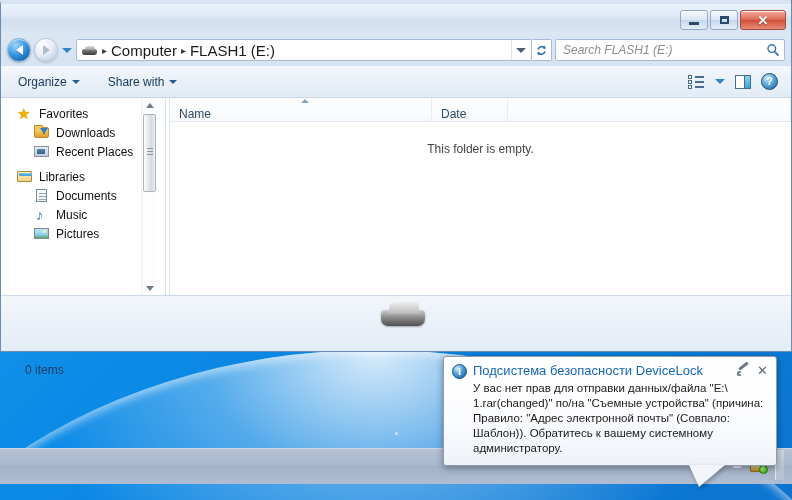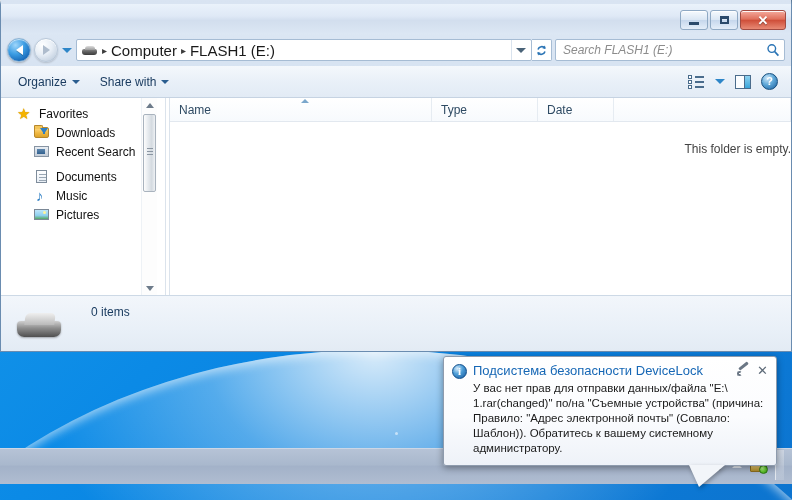--- a/index.html
+++ b/index.html
@@ -308,21 +308,21 @@
   #toolbar {
     position: absolute;
     left: 0; top: 62px;
     width: 100%; height: 32px;
     background: linear-gradient(180deg, #f4f8fc 0%, #e9f0f8 50%, #e2ebf5 100%);
     border-bottom: 1px solid #c6d3e2;
     display: flex;
     align-items: center;
     padding: 0 8px;
     box-sizing: border-box;
-    gap: 2px;
+    gap: 10px;
   }
   .tbitem {
     display: flex;
     align-items: center;
     gap: 5px;
     padding: 4px 9px;
     font-size: 12px;
     color: #1b3c60;
     border-radius: 3px;
     white-space: nowrap;
@@ -581,57 +581,58 @@
     display: flex;
     height: 23px;
     background: linear-gradient(180deg, #ffffff 0%, #f7fafd 100%);
     border-bottom: 1px solid #e2e8ef;
     position: relative;
   }
   .colh {
     font-size: 12px;
     color: #2e4a63;
     display: flex;
-    align-items: center;
+    align-items: flex-end;
     padding-left: 9px;
     border-right: 1px solid #e6ecf2;
     box-sizing: border-box;
     position: relative;
     white-space: nowrap;
   }
   .sort-tri {
     position: absolute;
     left: 50%;
     top: 1px;
     width: 0; height: 0;
     border-left: 4px solid transparent;
     border-right: 4px solid transparent;
     border-bottom: 4px solid #7ba7cc;
   }
   #emptymsg {
     position: absolute;
     left: 0; right: 0;
     top: 44px;
-    text-align: right;
+    text-align: center;
     font-size: 12px;
     color: #444;
   }
 
   
   #statusbar {
     position: absolute;
     left: 0; bottom: 0;
     width: 100%; height: 56px;
     background: linear-gradient(180deg, #f2f6fb 0%, #e9f0f8 60%, #e3ebf4 100%);
     border-top: 1px solid #cdd9e6;
     box-sizing: border-box;
     display: flex;
     align-items: center;
     padding-left: 14px;
-    gap: 18px;
+    gap: 24px;
+    flex-direction: column;
   }
   #statusbar .big-drive {
     width: 48px; height: 34px;
     position: relative;
     flex: none;
   }
   #statusbar .big-drive .b {
     position: absolute; left: 2px; bottom: 4px;
     width: 44px; height: 16px;
     background: linear-gradient(180deg, #cfcfcf 0%, #8d8d8d 45%, #4f4f4f 100%);
@@ -891,25 +892,31 @@
                 <span class="nav-ico">
                     <span class="ico-folder"></span>
                     <span class="ico-dl-arrow"></span>
                   </span>
                 <span>Downloads</span>
               </div>
               <div class="nav-row child">
                 <span class="nav-ico">
                     <span class="ico-recent"></span>
                   </span>
-                <span>Recent Search</span>
+                <span>Recent Places</span>
               </div>
             </div>
 
             <div class="nav-group">
+              <div class="nav-row">
+                <span class="nav-ico">
+                    <span class="ico-lib"></span>
+                  </span>
+                <span>Libraries</span>
+              </div>
               <div class="nav-row child">
                 <span class="nav-ico">
                     <span class="ico-doc"></span>
                   </span>
                 <span>Documents</span>
               </div>
               <div class="nav-row child">
                 <span class="nav-ico">
                     <span class="ico-music">♪</span>
                   </span>
@@ -938,23 +945,20 @@
           </div>
           <div id="navsplit"></div>
         </div>
 
         <div id="filepane">
           <div id="colheader">
             <div class="colh" style="width:262px;">
               <span class="sort-tri"></span>
               <span>Name</span>
             </div>
-            <div class="colh" style="width:106px;">
-              <span>Type</span>
-            </div>
             <div class="colh" style="width:76px;">
               <span>Date</span>
             </div>
             <div class="colh" style="flex:1;"></div>
           </div>
           <div id="emptymsg">This folder is empty.</div>
         </div>
 
       </div>
 

